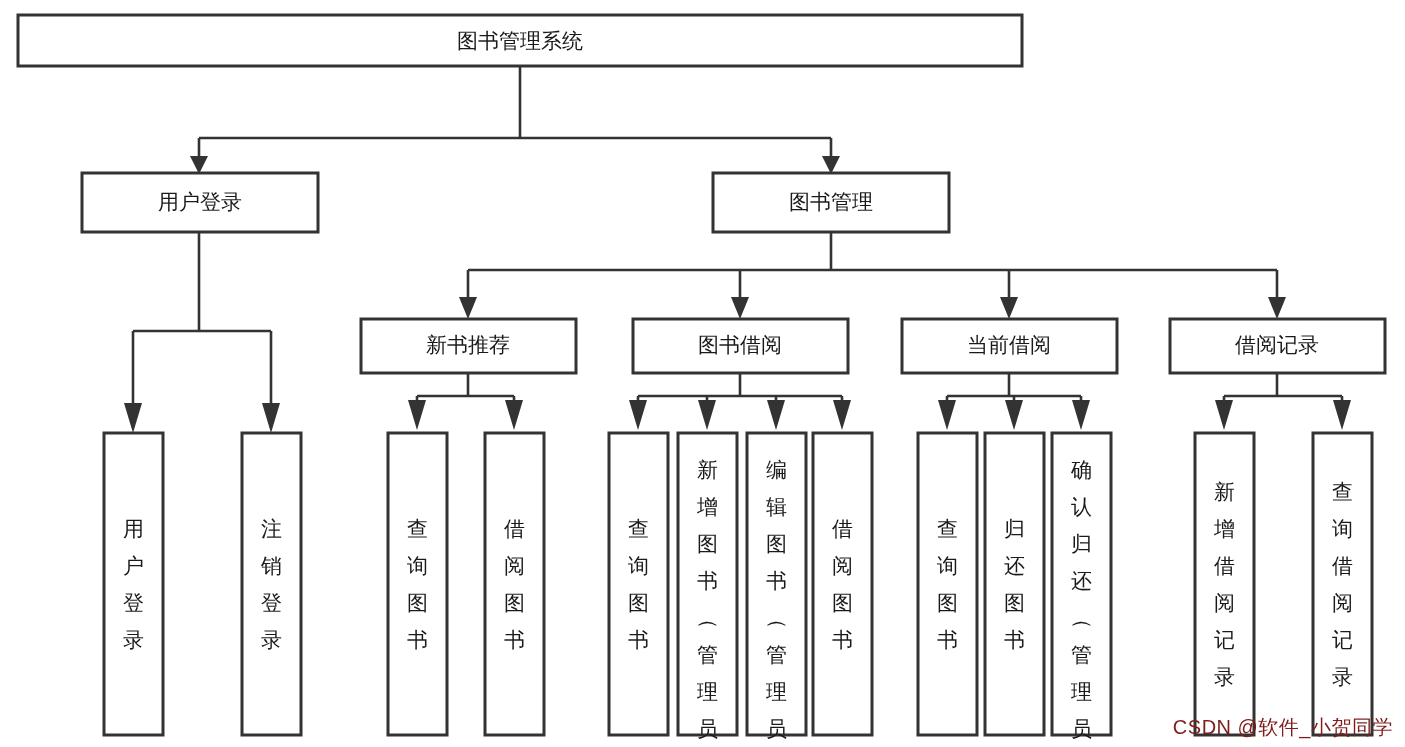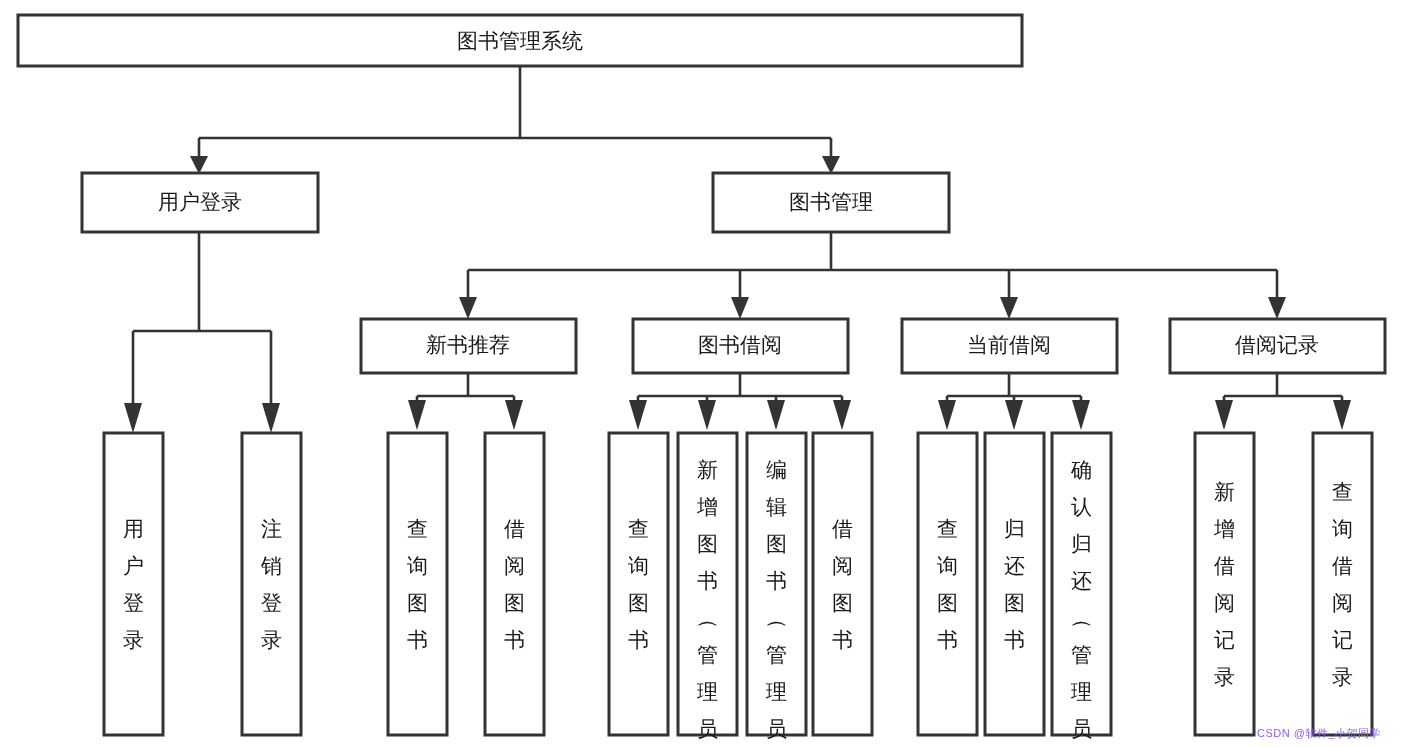--- a/index.html
+++ b/index.html
@@ -48,25 +48,25 @@
     dominant-baseline: middle;
   }
   .node-label-v {
     font-family: "Liberation Sans", "DejaVu Sans", sans-serif;
     font-size: 21px;
     fill: #1a1a1a;
     text-anchor: middle;
   }
   .watermark {
     position: absolute;
-    right: 24px;
+    right: 12px;
     bottom: 6px;
     font-family: "Liberation Sans", "DejaVu Sans", sans-serif;
-    font-size: 11px;
-    color: #8b5cf6;
+    font-size: 20px;
+    color: #7f1d1d;
     letter-spacing: 0.5px;
     white-space: nowrap;
     pointer-events: none;
   }
 </style>
 </head>
 <body>
 
 <div id="diagram-root">
 

